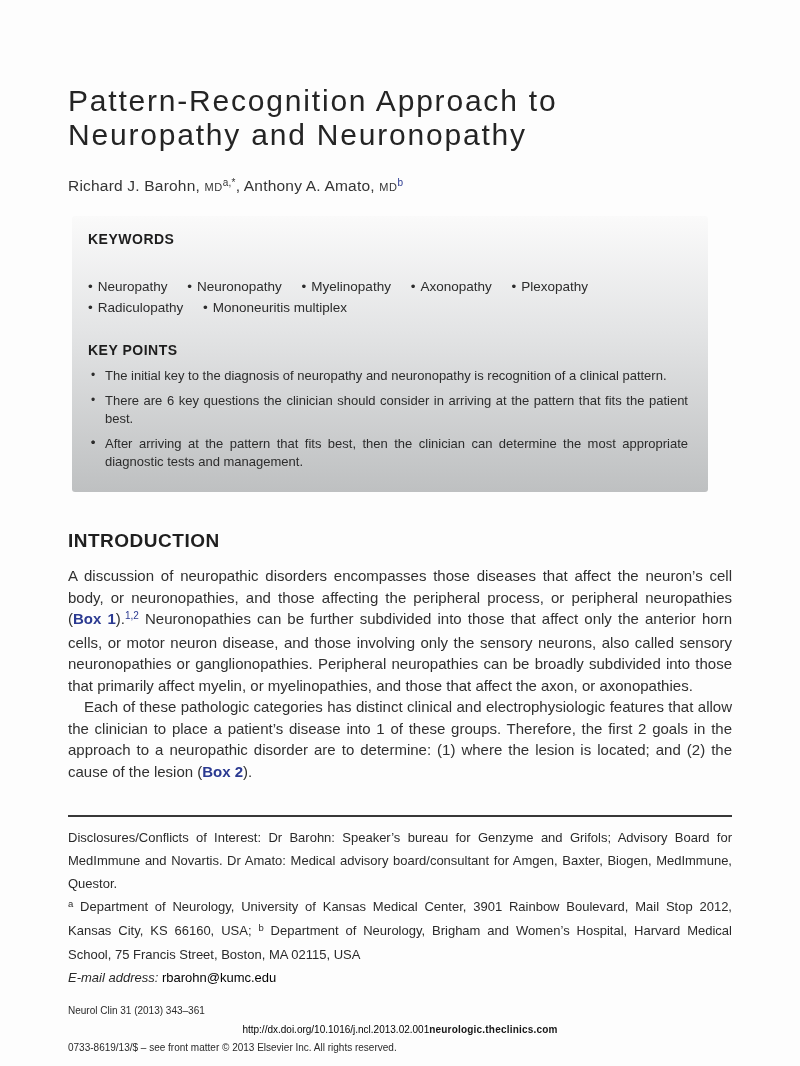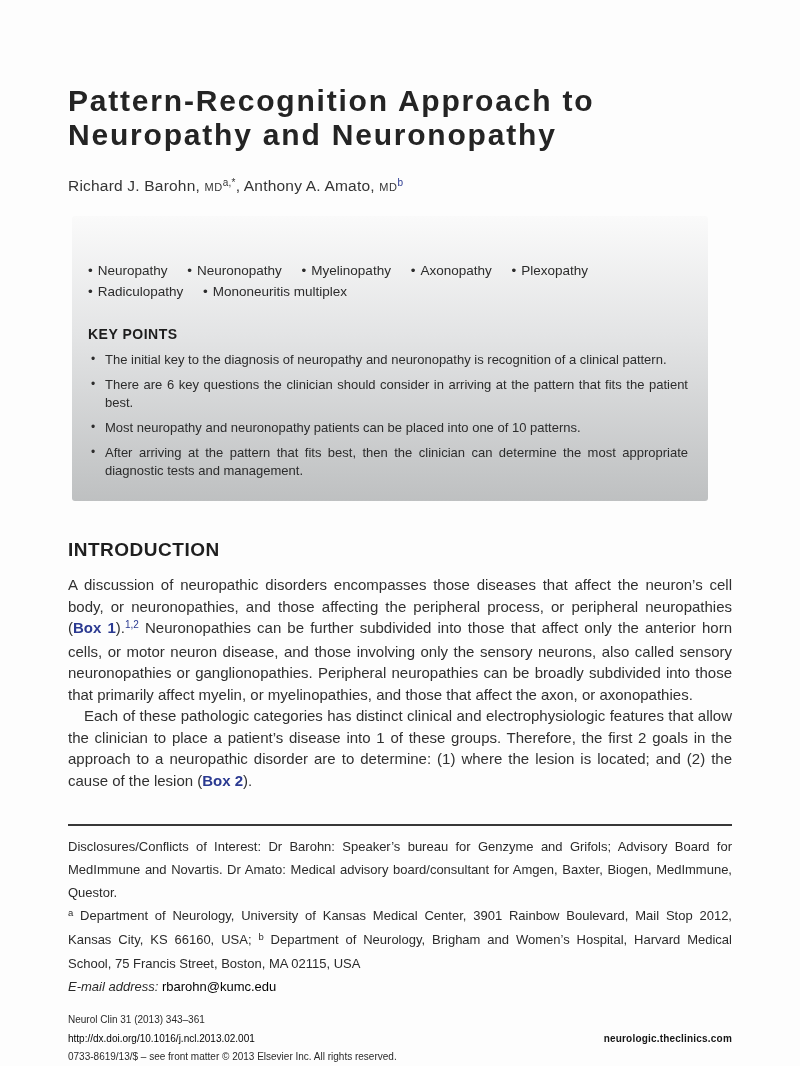--- a/index.html
+++ b/index.html
@@ -3,21 +3,21 @@
 <meta charset="utf-8">
 <style>
   html, body { margin: 0; padding: 0; background: #ffffff; }
   .page {
     width: 800px; height: 1066px; overflow: hidden; box-sizing: border-box;
     background: #fdfdfd; padding: 84px 68px 0 68px;
     font-family: "Liberation Sans", sans-serif; color: #2d2d2d;
   }
   .title {
     margin: 0; max-width: 655px;
-    font-size: 30px; line-height: 34px; font-weight: 700;
+    font-size: 30px; line-height: 34px; font-weight: 400;
     letter-spacing: 1.8px; color: #242424;
   }
   .authors { margin: 25px 0 0 0; font-size: 15.5px; color: #343434; letter-spacing: 0.2px; }
   .degree { font-size: 11px; letter-spacing: 0.6px; }
   .sup { font-size: 10px; position: relative; top: -5px; }
   .mark-blue { color: #2b3a91; }
 
   .abstract-box {
     margin: 21px 0 0 4px; width: 636px; box-sizing: border-box;
     padding: 15px 20px 14px 16px; border-radius: 3px;
@@ -42,33 +42,34 @@
   .ref-sup { font-size: 10px; position: relative; top: -5px; color: #2b3a91; }
 
   .footnote-rule { margin: 33px 0 0 0; width: 664px; height: 2px; background: #383838; border: none; }
   .footnotes { margin-top: 9px; font-size: 13px; line-height: 23px; text-align: justify; color: #2a2a2a; }
   .footnotes p { margin: 0; }
   .fn-sup { font-size: 9.5px; position: relative; top: -4px; }
   .email-label { font-style: italic; }
   .link { color: #000000; cursor: pointer; }
 
   .citation { margin-top: 13px; font-size: 10px; line-height: 18.5px; color: #2a2a2a; }
-  .cite-row { display: flex; justify-content: space-between; align-items: baseline; width: 664px; }
+  .cite-row { display: flex; justify-content: center; align-items: baseline; width: 664px; }
   .site { font-weight: 700; color: #151515; letter-spacing: 0.2px; }
 </style>
 </head>
 <body>
 
 <div class="page">
 
   <h1 class="title">Pattern-Recognition Approach to Neuropathy and Neuronopathy</h1>
 
   <p class="authors"><span>Richard J. Barohn, </span><span class="degree">MD</span><span class="sup">a,*</span><span>, </span><span>Anthony A. Amato, </span><span class="degree">MD</span><span class="sup mark-blue">b</span></p>
 
   <div class="abstract-box">
+    <div class="box-heading">KEYWORDS</div>
     <div class="kw-list">
       
     
         <span class="kw-item"><span class="bullet">•</span><span>Neuropathy</span></span>
       
         <span class="kw-item"><span class="bullet">•</span><span>Neuronopathy</span></span>
       
         <span class="kw-item"><span class="bullet">•</span><span>Myelinopathy</span></span>
       
         <span class="kw-item"><span class="bullet">•</span><span>Axonopathy</span></span>
@@ -80,21 +81,21 @@
         <span class="kw-item"><span class="bullet">•</span><span>Mononeuritis multiplex</span></span>
       </div>
 
     <div class="box-heading kp-heading">KEY POINTS</div>
     <ul class="kp-list">
 
         <li><span class="bullet">•</span><span>The initial key to the diagnosis of neuropathy and neuronopathy is recognition of a clinical pattern.</span></li>
 
         <li><span class="bullet">•</span><span>There are 6 key questions the clinician should consider in arriving at the pattern that fits the patient best.</span></li>
 
-        <li><span class="bullet">•</span><span>Most neuropathy and neuronopathy patients can be placed into one of 10 patterns.</span></li>
+        <li><span class="bullet">•</span></li>
 
         <li><span class="bullet">•</span><span>After arriving at the pattern that fits best, then the clinician can determine the most appropriate diagnostic tests and management.</span></li>
       </ul>
   </div>
 
   <h2 class="section-heading">INTRODUCTION</h2>
 
   <p class="body-text"><span>A discussion of neuropathic disorders encompasses those diseases that affect the neuron’s cell body, or neuronopathies, and those affecting the peripheral process, or peripheral neuropathies (</span><span class="boxref">Box 1</span><span>).</span><span class="ref-sup">1,2</span><span> Neuronopathies can be further subdivided into those that affect only the anterior horn cells, or motor neuron disease, and those involving only the sensory neurons, also called sensory neuronopathies or ganglionopathies. Peripheral neuropathies can be broadly subdivided into those that primarily affect myelin, or myelinopathies, and those that affect the axon, or axonopathies.</span></p>
 
   <p class="body-text indent"><span>Each of these pathologic categories has distinct clinical and electrophysiologic features that allow the clinician to place a patient’s disease into 1 of these groups. Therefore, the first 2 goals in the approach to a neuropathic disorder are to determine: (1) where the lesion is located; and (2) the cause of the lesion (</span><span class="boxref">Box 2</span><span>).</span></p>

